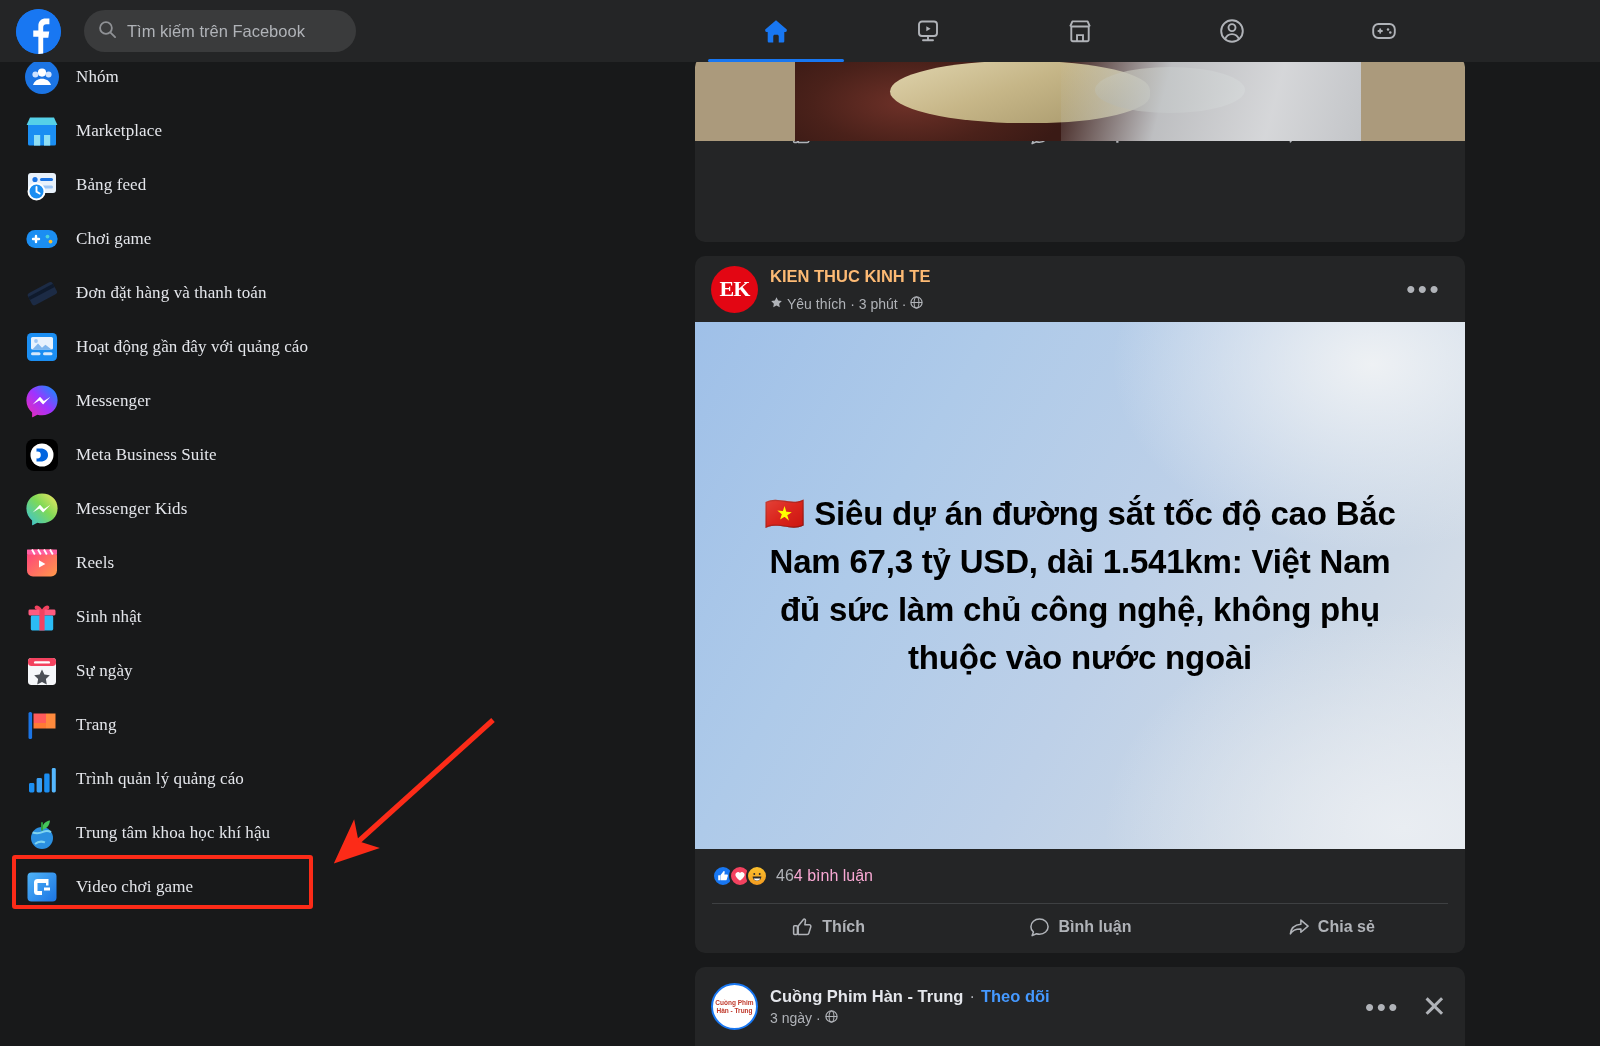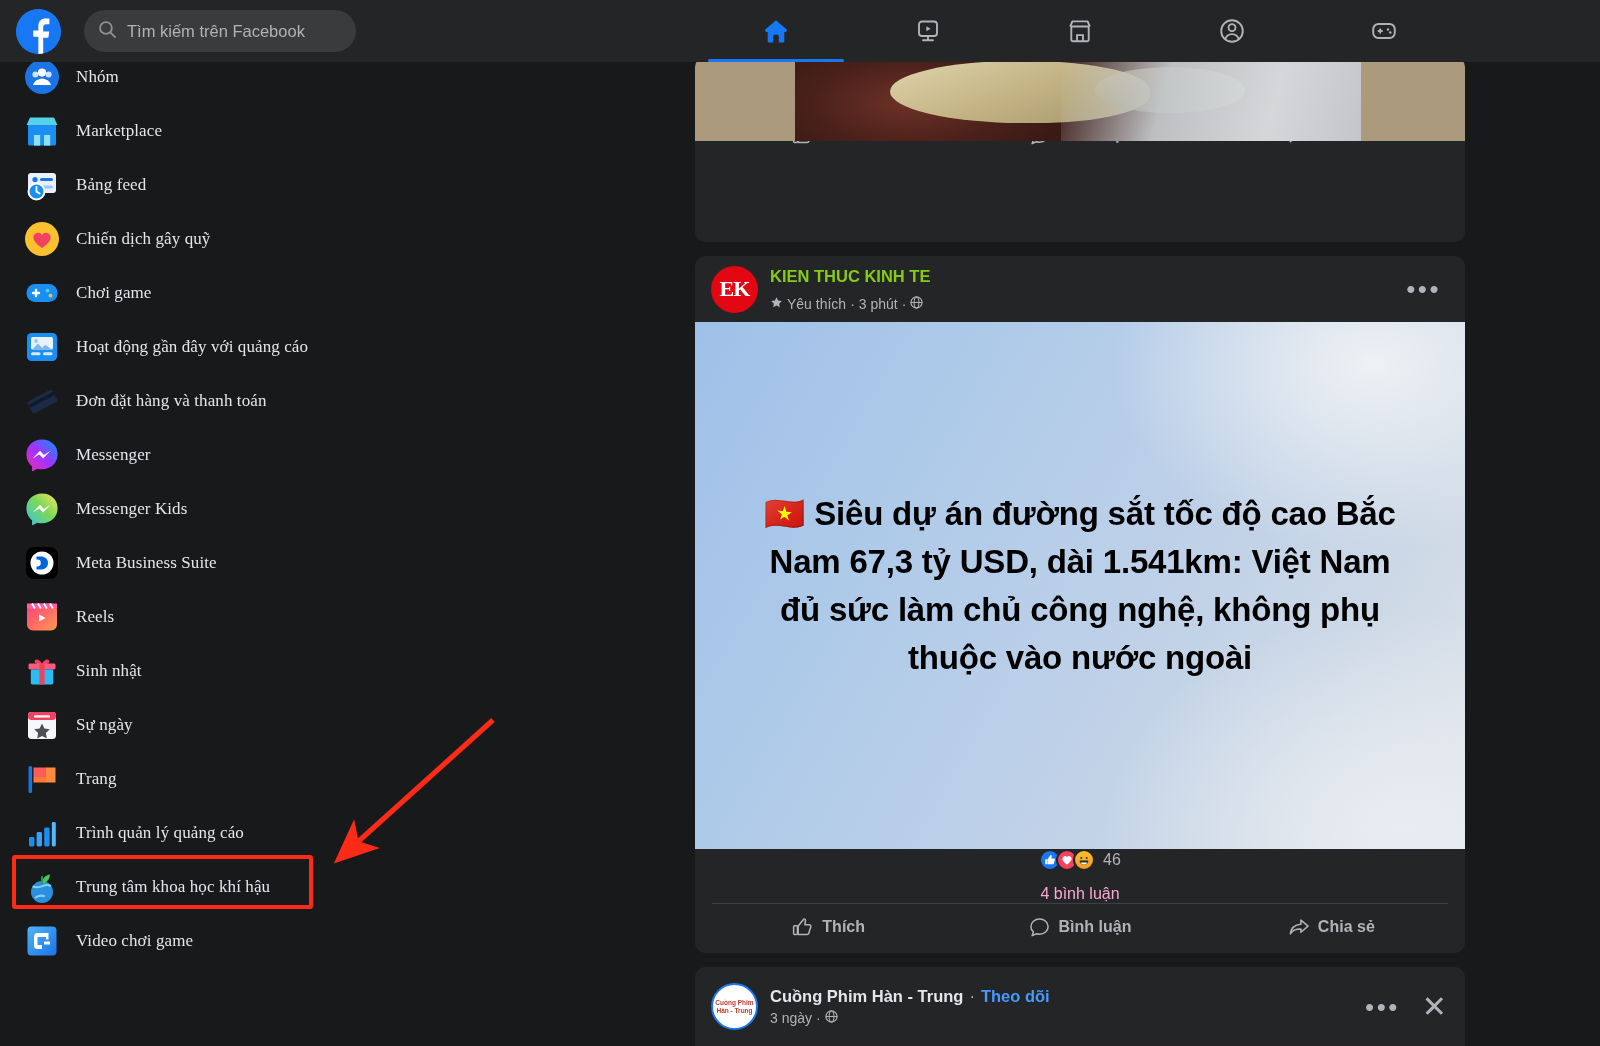--- a/index.html
+++ b/index.html
@@ -111,23 +111,22 @@
     opacity: .96;
   }
   .p1-media-img .blob2 {
     position: absolute; left: 300px; top: 10px; width: 150px; height: 46px;
     border-radius: 50%;
     background: linear-gradient(160deg, #cfc8a8 0%, #8e8a72 70%);
     opacity: .7;
   }
 
   .reactbar {
-    height: 54px; display: flex; align-items: center; justify-content: space-between;
+    height: 54px; display: flex; align-items: center; 
     padding: 0 17px;
-    flex-direction: column;
   }
   .reacts { display: flex; align-items: center; }
   .rbubble {
     width: 22px; height: 22px; border-radius: 50%; display: flex;
     align-items: center; justify-content: center; border: 2px solid #242526;
     margin-left: -5px; flex: 0 0 auto;
   }
   .rbubble:first-child { margin-left: 0; }
   .r-like { background: #1877f2; }
   .r-love { background: #f3425f; }
@@ -148,21 +147,21 @@
   .p2-head { height: 66px; display: flex; align-items: center; padding: 0 16px; position: relative; }
   .avatar-ek {
     width: 47px; height: 47px; border-radius: 50%; background: #e30613;
     display: flex; align-items: center; justify-content: center; flex: 0 0 auto;
     margin-right: 12px; overflow: hidden;
   }
   .avatar-ek span {
     color: #fff; font-family: "Liberation Serif", serif; font-weight: bold;
     font-size: 22px; letter-spacing: -1px;
   }
-  .p2-name { color: #84cc16; font-size: 16.5px; font-weight: bold; line-height: 20px; }
+  .p2-name { color: #fdba74; font-size: 16.5px; font-weight: bold; line-height: 20px; }
   .p2-sub { color: #b0b3b8; font-size: 14px; display: flex; align-items: center; gap: 4px; margin-top: 10px; }
   .dots { position: absolute; right: 24px; top: 50%; transform: translateY(-50%);
           color: #b0b3b8; font-size: 26px; letter-spacing: 2.5px; line-height: 10px; cursor: pointer; }
   .p2-media {
     height: 527px; width: 770px;
     background:
       radial-gradient(ellipse 420px 300px at 88% 8%, #eef1f4 0%, rgba(238,241,244,0) 62%),
       radial-gradient(ellipse 500px 360px at 92% 96%, #e9edf2 0%, rgba(233,237,242,0) 60%),
       linear-gradient(120deg, #9fc0e8 0%, #aecae9 28%, #bdd0e8 55%, #ccd8e6 78%, #dfe4ea 100%);
     display: flex; align-items: center; justify-content: center;
@@ -291,67 +290,58 @@
           <circle cx="10" cy="11.5" r="2.6" fill="#1b74e4"></circle>
           <rect x="15" y="10" width="13" height="3" rx="1.5" fill="#1b74e4"></rect>
           <rect x="6.5" y="17.5" width="21.5" height="3" rx="1.5" fill="#9dc6f5"></rect>
           <circle cx="11.5" cy="23.5" r="8" fill="#1b8ef2" stroke="#fff" stroke-width="2"></circle>
           <path d="M11.5 19v4.6l3.1 1.9" stroke="#fff" stroke-width="1.9" fill="none" stroke-linecap="round"></path>
         </svg>
       </span>
       <span class="lbl">Bảng feed</span>
     </div>
 
-    <div class="side-item">
-      <span class="ico">
-        <svg class="ic" viewBox="0 0 34 34">
-          <circle cx="17" cy="17" r="17" fill="#fbc02d"></circle>
-          <path d="M17 26s-8.6-5.2-8.6-10.4A4.7 4.7 0 0 1 17 12.8a4.7 4.7 0 0 1 8.6 2.8C25.6 20.8 17 26 17 26z" fill="#f3425f"></path>
-        </svg>
-      </span>
-      <span class="lbl">Chiến dịch gây quỹ</span>
-    </div>
 
     <div class="side-item">
       <span class="ico">
         <svg class="ic" viewBox="0 0 34 34">
           <rect x="1.5" y="8" width="31" height="18" rx="8.5" fill="#1b8ef2"></rect>
           <line x1="8" y1="17" x2="14" y2="17" stroke="#fff" stroke-width="2.4" stroke-linecap="round"></line>
           <line x1="11" y1="14" x2="11" y2="20" stroke="#fff" stroke-width="2.4" stroke-linecap="round"></line>
           <circle cx="22.5" cy="14.6" r="1.9" fill="#4fd1d9"></circle>
           <circle cx="25.5" cy="19.6" r="1.9" fill="#fbc02d"></circle>
         </svg>
       </span>
       <span class="lbl">Chơi game</span>
+    </div>
+
+    <div class="side-item">
+      <span class="ico">
+        <svg class="ic" viewBox="0 0 34 34">
+          <g transform="rotate(-28 17 17)">
+            <rect x="3" y="11" width="28" height="13.5" rx="2.6" fill="#1c2b45"></rect>
+            <rect x="3" y="14" width="28" height="3.6" fill="#0f1a2c"></rect>
+          </g>
+        </svg>
+      </span>
+      <span class="lbl">Đơn đặt hàng và thanh toán</span>
     </div>
 
     <div class="side-item">
       <span class="ico">
         <svg class="ic" viewBox="0 0 34 34">
           <rect x="2" y="3" width="30" height="28" rx="4.5" fill="#1b8ef2"></rect>
           <rect x="6" y="7" width="22" height="12.5" rx="1.6" fill="#e8f2fd"></rect>
           <circle cx="11" cy="11" r="1.9" fill="#9dc6f5"></circle>
           <path d="M7.4 19.5 13 13.5l4 4.2 3.4-3 6.2 4.8z" fill="#7fb6ee"></path>
           <rect x="6" y="22.3" width="9.5" height="3" rx="1.5" fill="#d6e8fb"></rect>
           <rect x="18" y="22.3" width="9.5" height="3" rx="1.5" fill="#d6e8fb"></rect>
         </svg>
       </span>
       <span class="lbl">Hoạt động gần đây với quảng cáo</span>
-    </div>
-
-    <div class="side-item">
-      <span class="ico">
-        <svg class="ic" viewBox="0 0 34 34">
-          <g transform="rotate(-28 17 17)">
-            <rect x="3" y="11" width="28" height="13.5" rx="2.6" fill="#1c2b45"></rect>
-            <rect x="3" y="14" width="28" height="3.6" fill="#0f1a2c"></rect>
-          </g>
-        </svg>
-      </span>
-      <span class="lbl">Đơn đặt hàng và thanh toán</span>
     </div>
 
     <div class="side-item">
       <span class="ico">
         <svg class="ic" viewBox="0 0 34 34">
           <defs>
               <linearGradient id="gm" x1="0" y1="1" x2="1" y2="0">
             <stop offset="0" stop-color="#f02bb0"></stop>
                 <stop offset=".5" stop-color="#a033ff"></stop>
             <stop offset="1" stop-color="#0099ff"></stop>
@@ -360,44 +350,44 @@
           <path d="M17 1.6C8 1.6 1.4 8.1 1.4 16.6c0 4.8 2.2 9 5.7 11.8v5.2l5.3-2.9c1.4.4 2.9.6 4.6.6 9 0 15.6-6.5 15.6-15S26 1.6 17 1.6z" fill="url(#gm)"></path>
           <path d="M7.6 20.6 15 12.8l3.9 4.1 6.6-4.1-7.4 7.8-3.8-4.1z" fill="#fff"></path>
         </svg>
       </span>
       <span class="lbl">Messenger</span>
     </div>
 
     <div class="side-item">
       <span class="ico">
         <svg class="ic" viewBox="0 0 34 34">
+          <rect x="1" y="1" width="32" height="32" rx="8" fill="#000"></rect>
+          <circle cx="17" cy="17" r="11.5" fill="#fff"></circle>
+          <path d="M11.5 10.5h4.1c4.4 0 7.4 2.6 7.4 6.5s-3 6.5-7.4 6.5h-4.1z" fill="#0064e0"></path>
+          <circle cx="12.4" cy="17" r="3.4" fill="#fff"></circle>
+        </svg>
+      </span>
+      <span class="lbl">Meta Business Suite</span>
+    </div>
+
+    <div class="side-item">
+      <span class="ico">
+        <svg class="ic" viewBox="0 0 34 34">
           <defs>
               <linearGradient id="gk" x1="0" y1="1" x2="1" y2="0">
             <stop offset="0" stop-color="#35c2e0"></stop>
                 <stop offset=".55" stop-color="#7ed957"></stop>
             <stop offset="1" stop-color="#f5e663"></stop>
               </linearGradient>
             </defs>
           <path d="M17 1.6C8 1.6 1.4 8.1 1.4 16.6c0 4.8 2.2 9 5.7 11.8v5.2l5.3-2.9c1.4.4 2.9.6 4.6.6 9 0 15.6-6.5 15.6-15S26 1.6 17 1.6z" fill="url(#gk)"></path>
           <path d="M7.6 20.6 15 12.8l3.9 4.1 6.6-4.1-7.4 7.8-3.8-4.1z" fill="#fff"></path>
         </svg>
       </span>
       <span class="lbl">Messenger Kids</span>
-    </div>
-
-    <div class="side-item">
-      <span class="ico">
-        <svg class="ic" viewBox="0 0 34 34">
-          <rect x="1" y="1" width="32" height="32" rx="8" fill="#000"></rect>
-          <circle cx="17" cy="17" r="11.5" fill="#fff"></circle>
-          <path d="M11.5 10.5h4.1c4.4 0 7.4 2.6 7.4 6.5s-3 6.5-7.4 6.5h-4.1z" fill="#0064e0"></path>
-          <circle cx="12.4" cy="17" r="3.4" fill="#fff"></circle>
-        </svg>
-      </span>
-      <span class="lbl">Meta Business Suite</span>
     </div>
 
     <div class="side-item">
       <span class="ico">
         <svg class="ic" viewBox="0 0 34 34">
           <defs>
               <linearGradient id="gr" x1="0" y1="0" x2="1" y2="1">
             <stop offset="0" stop-color="#ff3d7f"></stop>
                 <stop offset="1" stop-color="#ff9a4a"></stop>
               </linearGradient>

